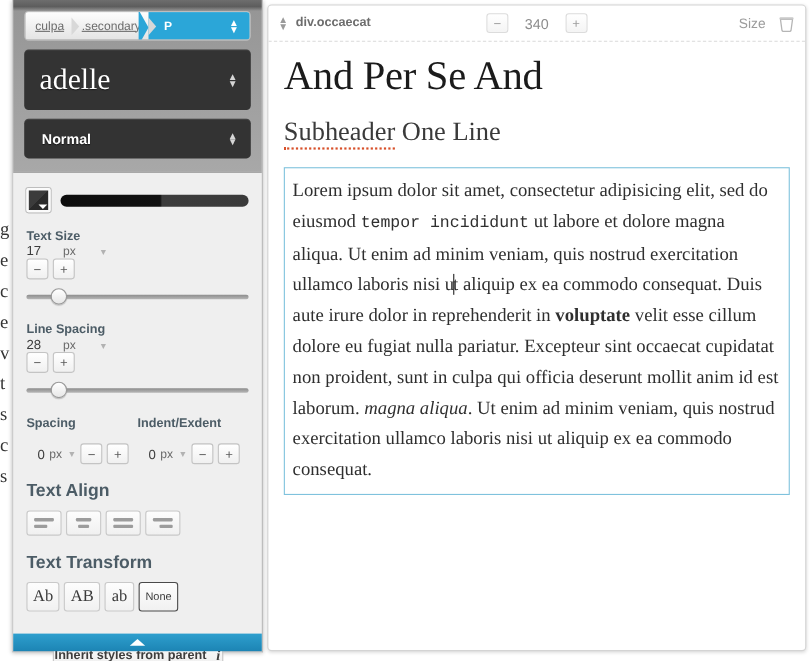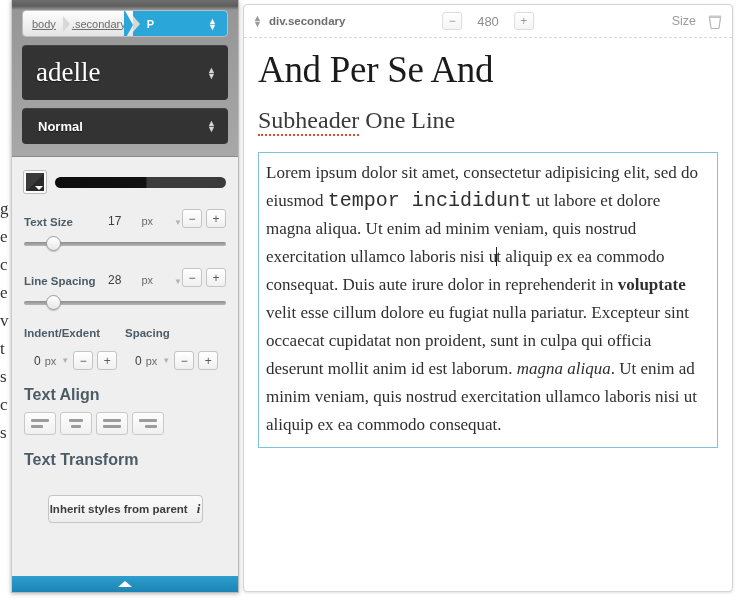--- a/index.html
+++ b/index.html
@@ -168,22 +168,23 @@
   }
   .gradient-bar {
     flex: 1;
     height: 11px;
     border-radius: 6px;
     background: linear-gradient(to right, #0d0d0d 0%, #111 53%, #3c3c3c 54%, #3a3a3a 100%);
   }
 
   .ctrl-label-row {
     display: flex;
-    align-items: flex-end;
+    align-items: flex-start;
     margin-bottom: 7px;
+    flex-direction: column;
   }
   .ctrl-label {
     font-size: 11.5px;
     font-weight: bold;
     color: #4c5c66;
     width: 92px;
   }
   .num-group {
     display: flex;
     align-items: baseline;
@@ -433,21 +434,21 @@
     border: 1px solid #7fc2dd;
     padding: 6px 9px 8px 7px;
     font-family: "Liberation Serif", serif;
     font-size: 17px;
     line-height: 28px;
     color: #2f2f2f;
     position: relative;
   }
   .doc-p .mono {
     font-family: "Liberation Mono", monospace;
-    font-size: 20px;
+    font-size: 15px;
   }
   .doc-p .bold { font-weight: bold; }
   .doc-p .ital { font-style: italic; }
   .caret-bar {
     display: inline-block;
     width: 1px;
     height: 19px;
     background: #222;
     vertical-align: -4px;
     margin: 0 -1px;
@@ -464,21 +465,21 @@
 t
 s
 c
 s</div>
 
 <div class="left-panel">
 
   <div class="panel-top">
 
     <div class="breadcrumb">
-      <div class="crumb">body</div>
+      <div class="crumb">culpa</div>
       <div class="crumb">.secondary</div>
       <div class="crumb active">P</div>
       <div class="stepper-ico">
           <span>▲</span>
           <span>▼</span>
         </div>
     </div>
 
     <div class="dark-select">
       <div class="val">adelle</div>
@@ -536,24 +537,24 @@
       </div>
     </div>
 
     <div class="slider">
       <div class="track"></div>
       <div class="knob" style="left:11%"></div>
     </div>
 
     <div class="two-col">
       <div>
+        <div class="col-label">Spacing</div>
+      </div>
+      <div>
         <div class="col-label">Indent/Exdent</div>
-      </div>
-      <div>
-        <div class="col-label">Spacing</div>
       </div>
     </div>
 
     <div class="two-col">
       <div>
         <div class="small-num-row">
           <span class="num-val">0</span>
           <span class="unit">px</span>
           <span class="caret">▼</span>
           <div class="pm-btn">−</div>
@@ -585,45 +586,51 @@
           <i></i>
           <i></i>
         </div>
       <div class="align-btn a-right">
           <i></i>
           <i></i>
         </div>
     </div>
 
     <div class="section-label">Text Transform</div>
+    <div class="transform-row">
+      <div class="tf-btn">Ab</div>
+      <div class="tf-btn">AB</div>
+      <div class="tf-btn">ab</div>
+      <div class="tf-btn selected">None</div>
+    </div>
 
     <div class="inherit-btn">
       <span>Inherit styles from parent</span>
       <span class="info-ico">i</span>
     </div>
 
   </div>
 
   <div class="panel-footer">
     <span class="up-tri"></span>
   </div>
 </div>
 
 <div class="right-panel">
 
   <div class="rp-header">
     <span class="stepper-ico">
         <span>▲</span>
         <span>▼</span>
       </span>
-    <span class="rp-title">div.secondary</span>
+    <span class="rp-title">div.occaecat</span>
 
     <div class="width-ctrl">
       <div class="width-btn">−</div>
-      <div class="width-val">480</div>
+      <div class="width-val">340</div>
       <div class="width-btn">+</div>
     </div>
 
     <div class="rp-actions">
       <span class="copy-link">Size</span>
       <span class="trash-ico">
         <svg viewBox="0 0 14 15" width="14" height="15">
           <path d="M1.5 3.5 h11 l-1.4 10.2 a1 1 0 0 1 -1 .8 h-6.2 a1 1 0 0 1 -1 -.8 Z" fill="none" stroke="#b5b5b5" stroke-width="1.2"></path>
           <rect x="0.6" y="1.6" width="12.8" height="2.1" rx="1" fill="#c9c9c9"></rect>
         </svg>

